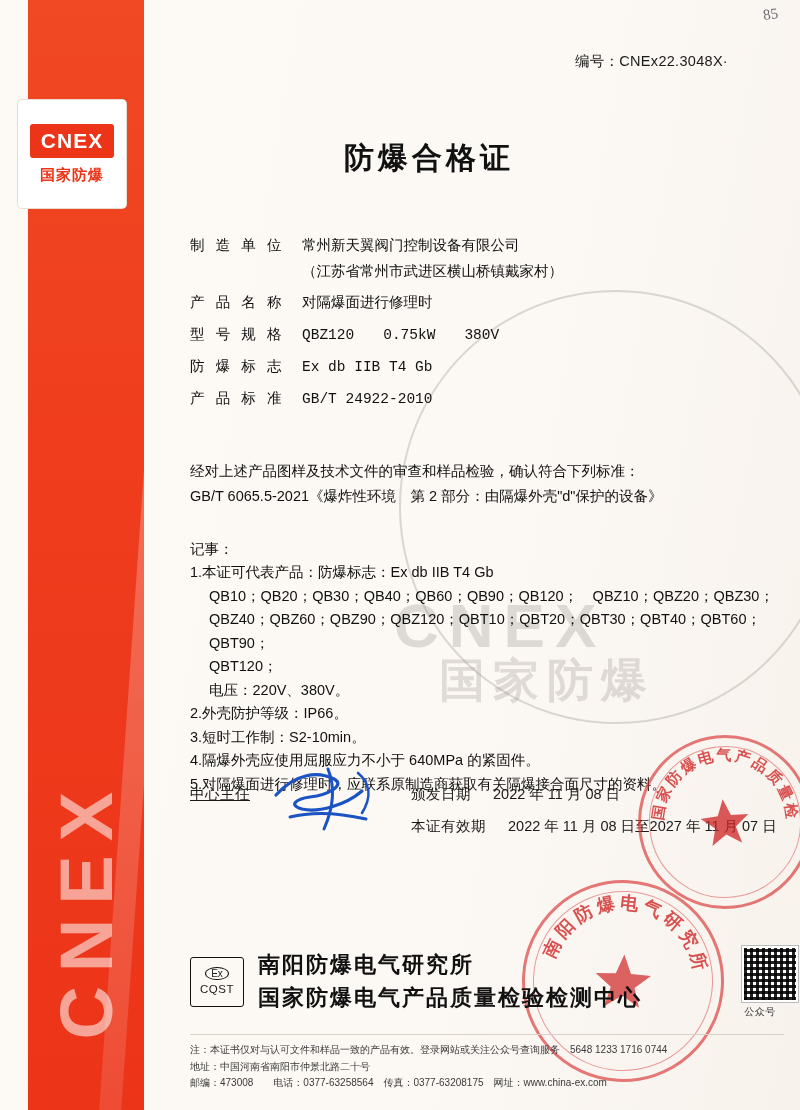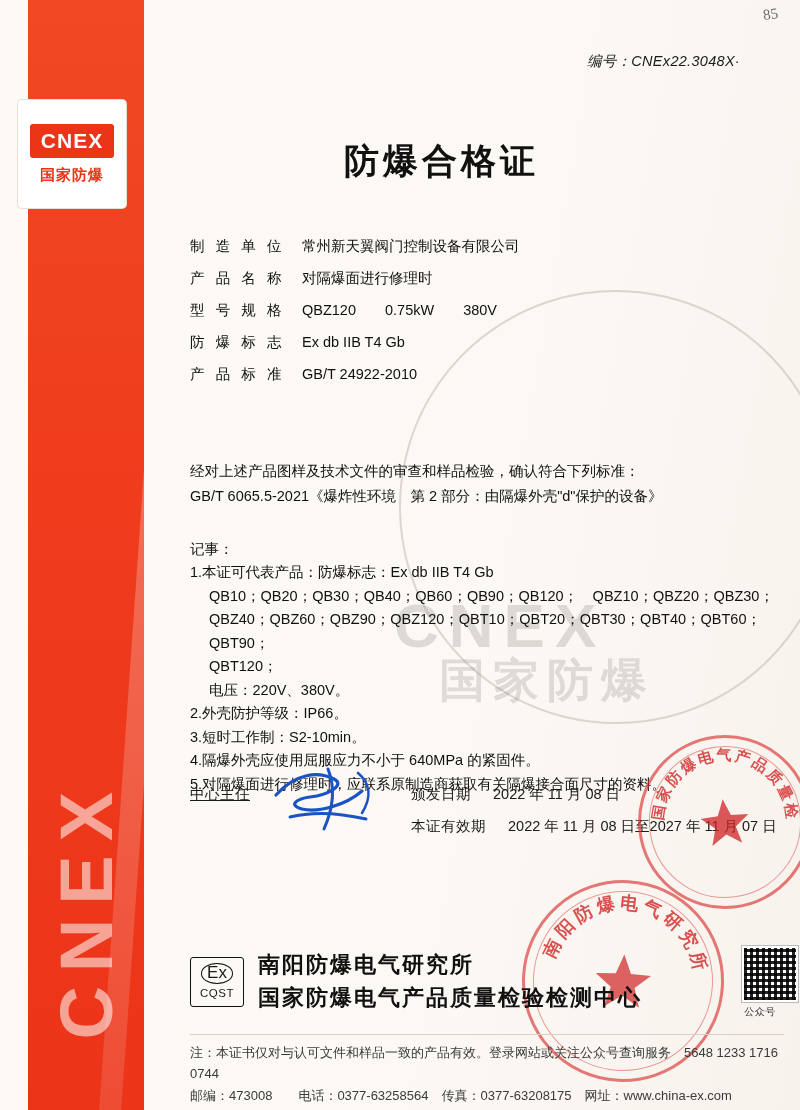--- a/index.html
+++ b/index.html
@@ -63,32 +63,32 @@
   .logo .mark{
     width:84px;height:34px;background:#ec3418;border-radius:3px;
     display:flex;align-items:center;justify-content:center;
     color:#fff;font-weight:bold;font-size:21px;letter-spacing:1px;
   }
   .logo .sub{
     margin-top:8px;font-size:15px;font-weight:bold;color:#ec3418;letter-spacing:1px;
   }
   
   .docnum{
-    position:absolute;right:60px;top:52px;
-    font-size:14.5px;color:#1b1b1b;letter-spacing:.3px;font-style:italic;
+    position:absolute;right:72px;top:52px;
+    font-size:14.5px;color:#1b1b1b;letter-spacing:.3px;
   }
   
   .title{
     position:absolute;left:200px;top:138px;
-    font-size:35px;font-weight:bold;letter-spacing:4px;color:#111;
+    font-size:30px;font-weight:bold;letter-spacing:4px;color:#111;
   }
   
   .fields{
     position:absolute;left:46px;top:236px;width:560px;
-    font-size:14.5px;line-height:1.45;
+    font-size:14.5px;line-height:1.45;font-family:Liberation Mono, monospace;
   }
   .frow{display:flex;margin-bottom:11px;}
   .flabel{
     width:92px;flex:0 0 92px;text-align:justify;text-align-last:justify;
     letter-spacing:.5px;color:#111;
   }
   .fval{margin-left:20px;color:#111;}
   .fsub{margin-left:112px;margin-top:-6px;margin-bottom:10px;color:#111;}
   
   .para{
@@ -121,42 +121,42 @@
     position:absolute;left:46px;top:950px;width:620px;
     display:flex;align-items:center;
   }
   .exmark{
     width:52px;height:48px;border:1.6px solid #111;border-radius:3px;
     display:flex;flex-direction:column;align-items:center;justify-content:center;
     font-size:13px;line-height:1.1;margin-right:14px;
   }
   .exmark .ex{
     border:1.4px solid #111;border-radius:50%;
-    padding:0 5px;font-size:17px;margin-bottom:3px;
+    padding:0 5px;font-size:10px;margin-bottom:3px;
   }
   .exmark .cqst{font-size:11.5px;letter-spacing:.5px;}
   .foot-names .l1{font-size:22px;font-weight:bold;letter-spacing:2px;color:#111;}
   .foot-names .l2{font-size:22px;font-weight:bold;letter-spacing:2px;color:#111;margin-top:3px;}
   
   .qr{
     position:absolute;right:22px;top:946px;width:36px;text-align:center;margin-left:12px;
   }
   .qr .code{
     width:52px;height:52px;background:
       repeating-linear-gradient(90deg,#222 0 3px,#fff 3px 6px),
       repeating-linear-gradient(0deg,#222 0 3px,transparent 3px 6px);
     background-blend-mode:multiply;
     border:2px solid #fff;outline:1px solid #bbb;
   }
   .qr .cap{font-size:10px;margin-top:3px;color:#333;letter-spacing:.5px;}
   
   .fine{
     position:absolute;left:46px;right:16px;top:1034px;
     border-top:1px solid #d9d0c6;padding-top:7px;
-    font-size:13px;line-height:1.65;color:#3a3a3a;
+    font-size:10px;line-height:1.65;color:#3a3a3a;
   }
   
   .wm{
     position:absolute;left:255px;top:470px;
     width:470px;height:340px;
     pointer-events:none;
   }
   .wm-ellipse{
     position:absolute;left:0;top:-180px;width:430px;height:430px;
     border:2px solid rgba(190,185,178,.55);border-radius:50%;
@@ -222,20 +222,21 @@
       <div class="wm-ellipse"></div>
       <div class="wm-text">CNEX</div>
       <div class="wm-text2">国家防爆</div>
     </div>
 
     <div class="fields">
       <div class="frow">
         <div class="flabel">制造单位</div>
         <div class="fval">常州新天翼阀门控制设备有限公司</div>
       </div>
+      <div class="fsub">（江苏省常州市武进区横山桥镇戴家村）</div>
 
       <div class="frow">
         <div class="flabel">产品名称</div>
         <div class="fval">对隔爆面进行修理时</div>
       </div>
 
       <div class="frow">
         <div class="flabel">型号规格</div>
         <div class="fval">QBZ120　　0.75kW　　380V</div>
       </div>
@@ -331,17 +332,18 @@
       </div>
     </div>
 
     <div class="qr">
       <div class="code"></div>
       <div class="cap">公众号</div>
     </div>
 
     <div class="fine">
       <div>注：本证书仅对与认可文件和样品一致的产品有效。登录网站或关注公众号查询服务　5648 1233 1716 0744</div>
+      <div>地址：中国河南省南阳市仲景北路二十号</div>
       <div>邮编：473008　　电话：0377-63258564　传真：0377-63208175　网址：www.china-ex.com</div>
     </div>
 
   </div>
 </div>
 
 </body></html>

